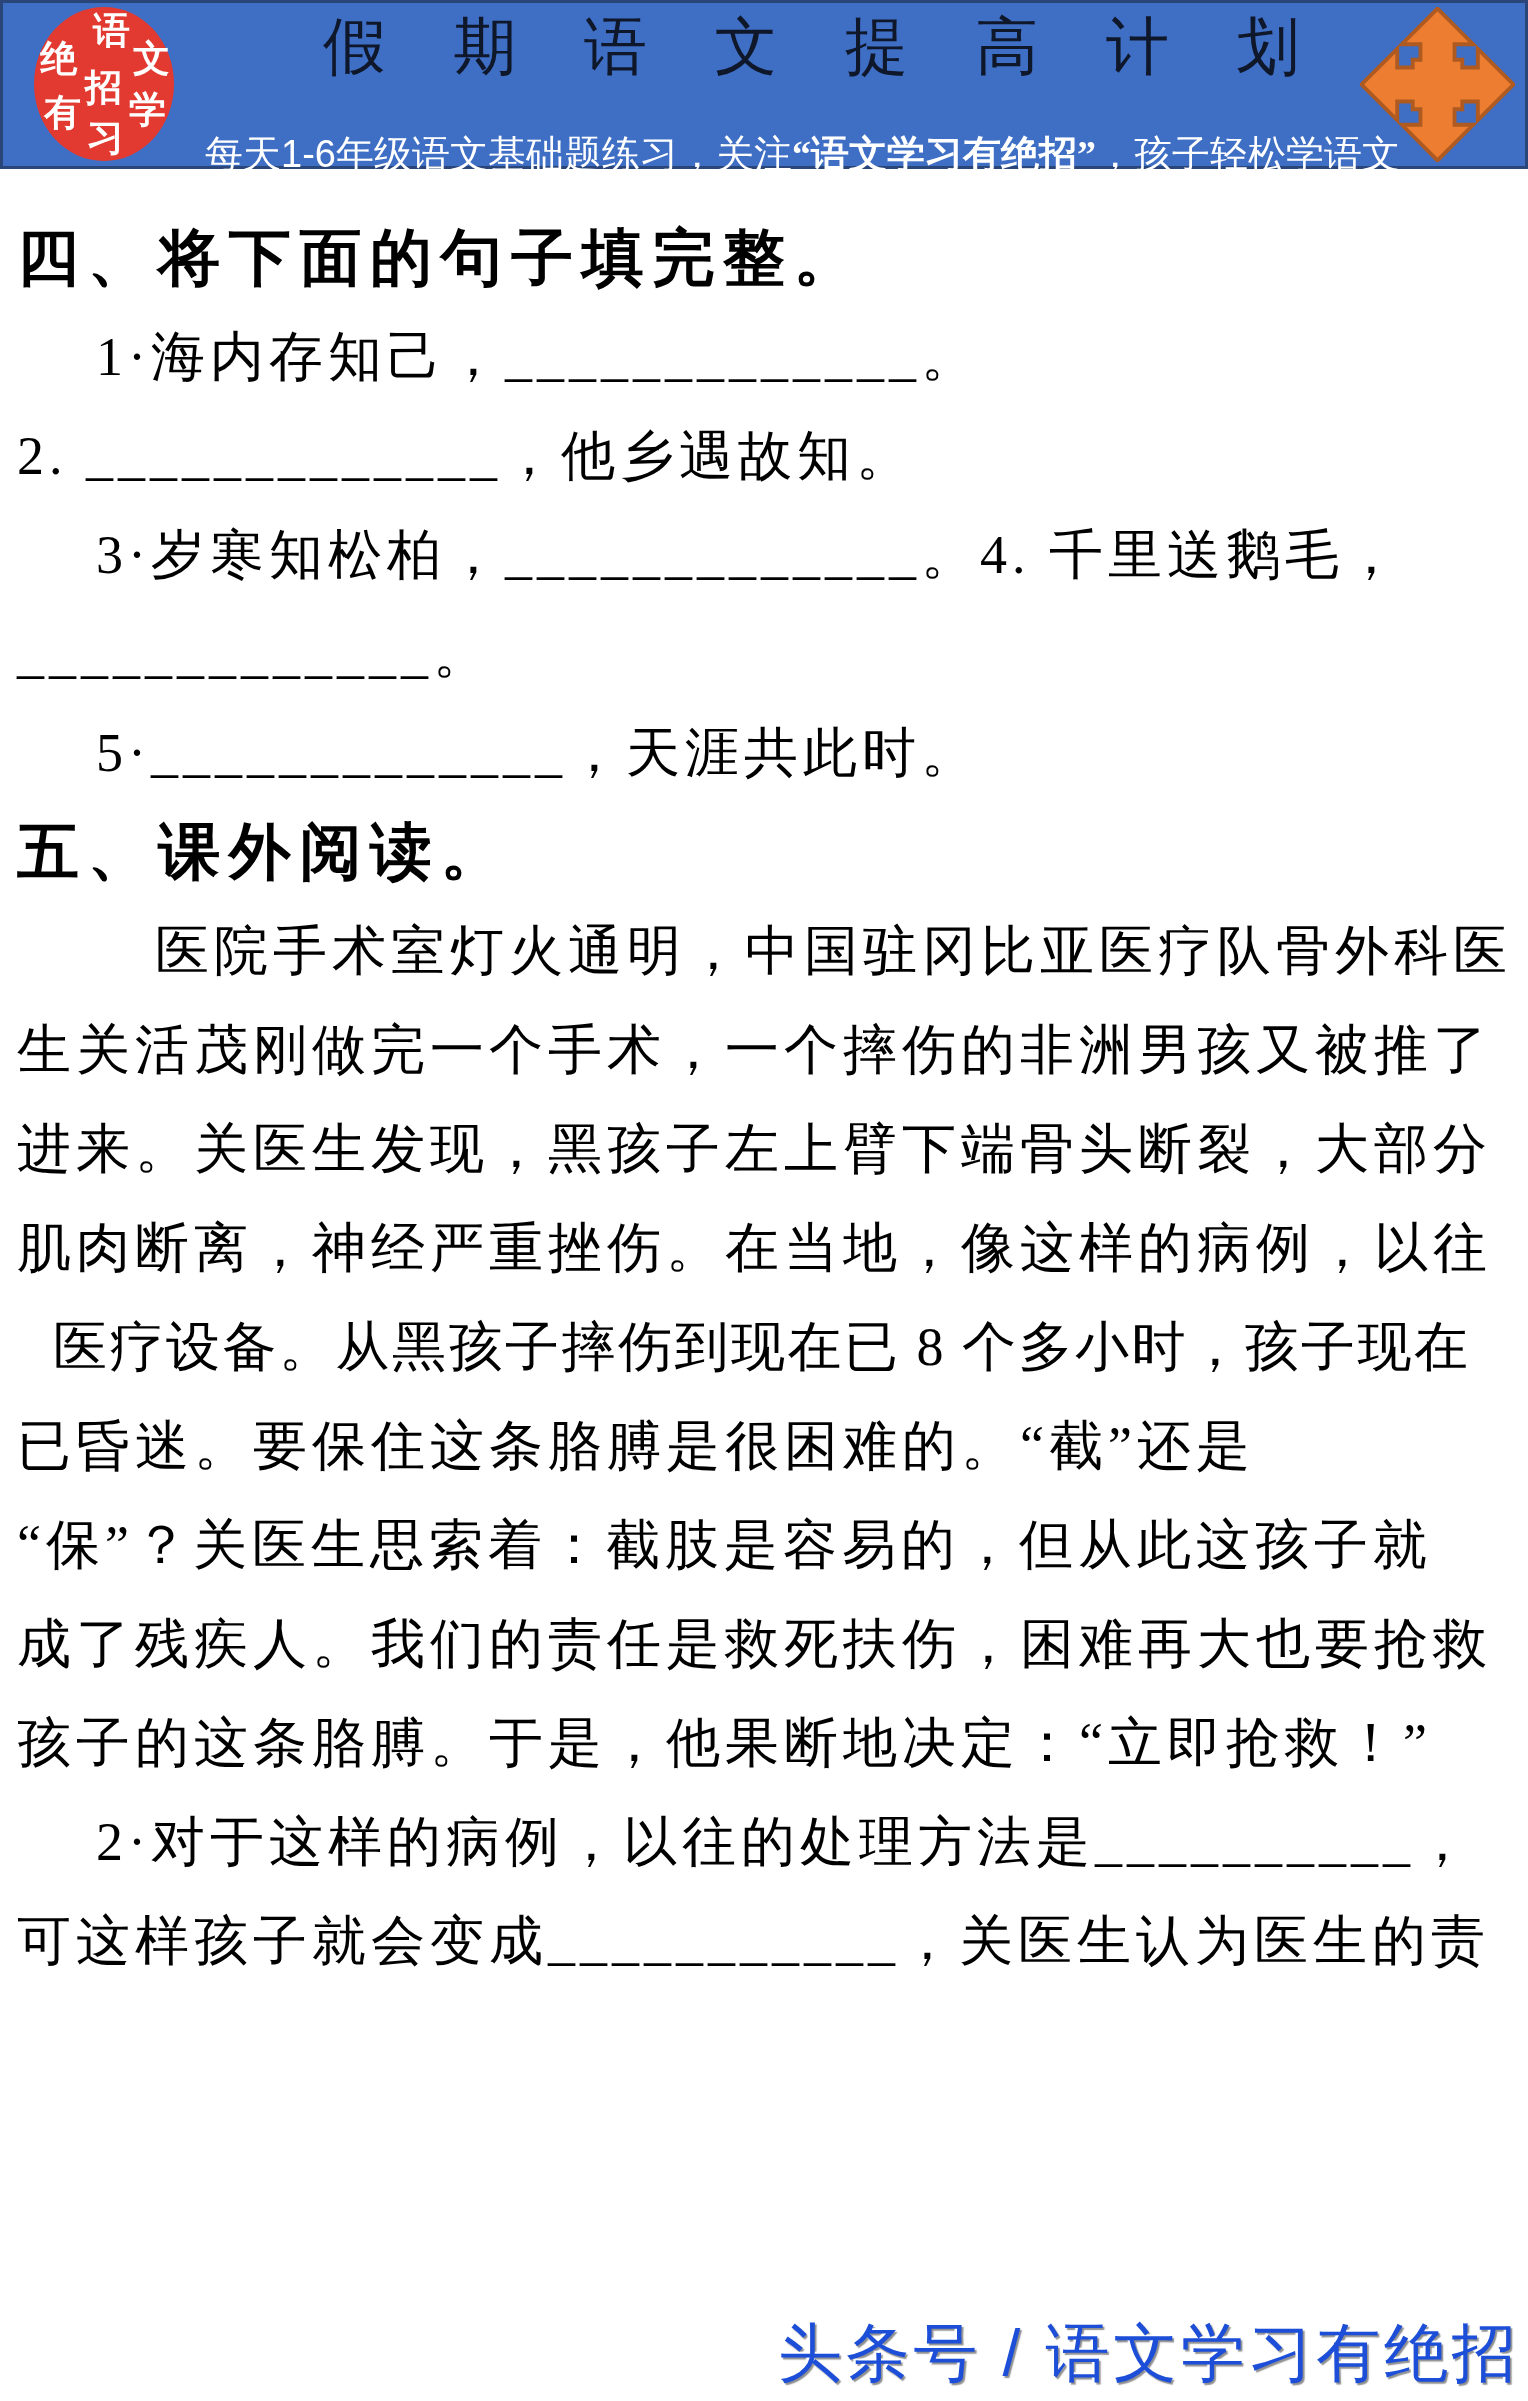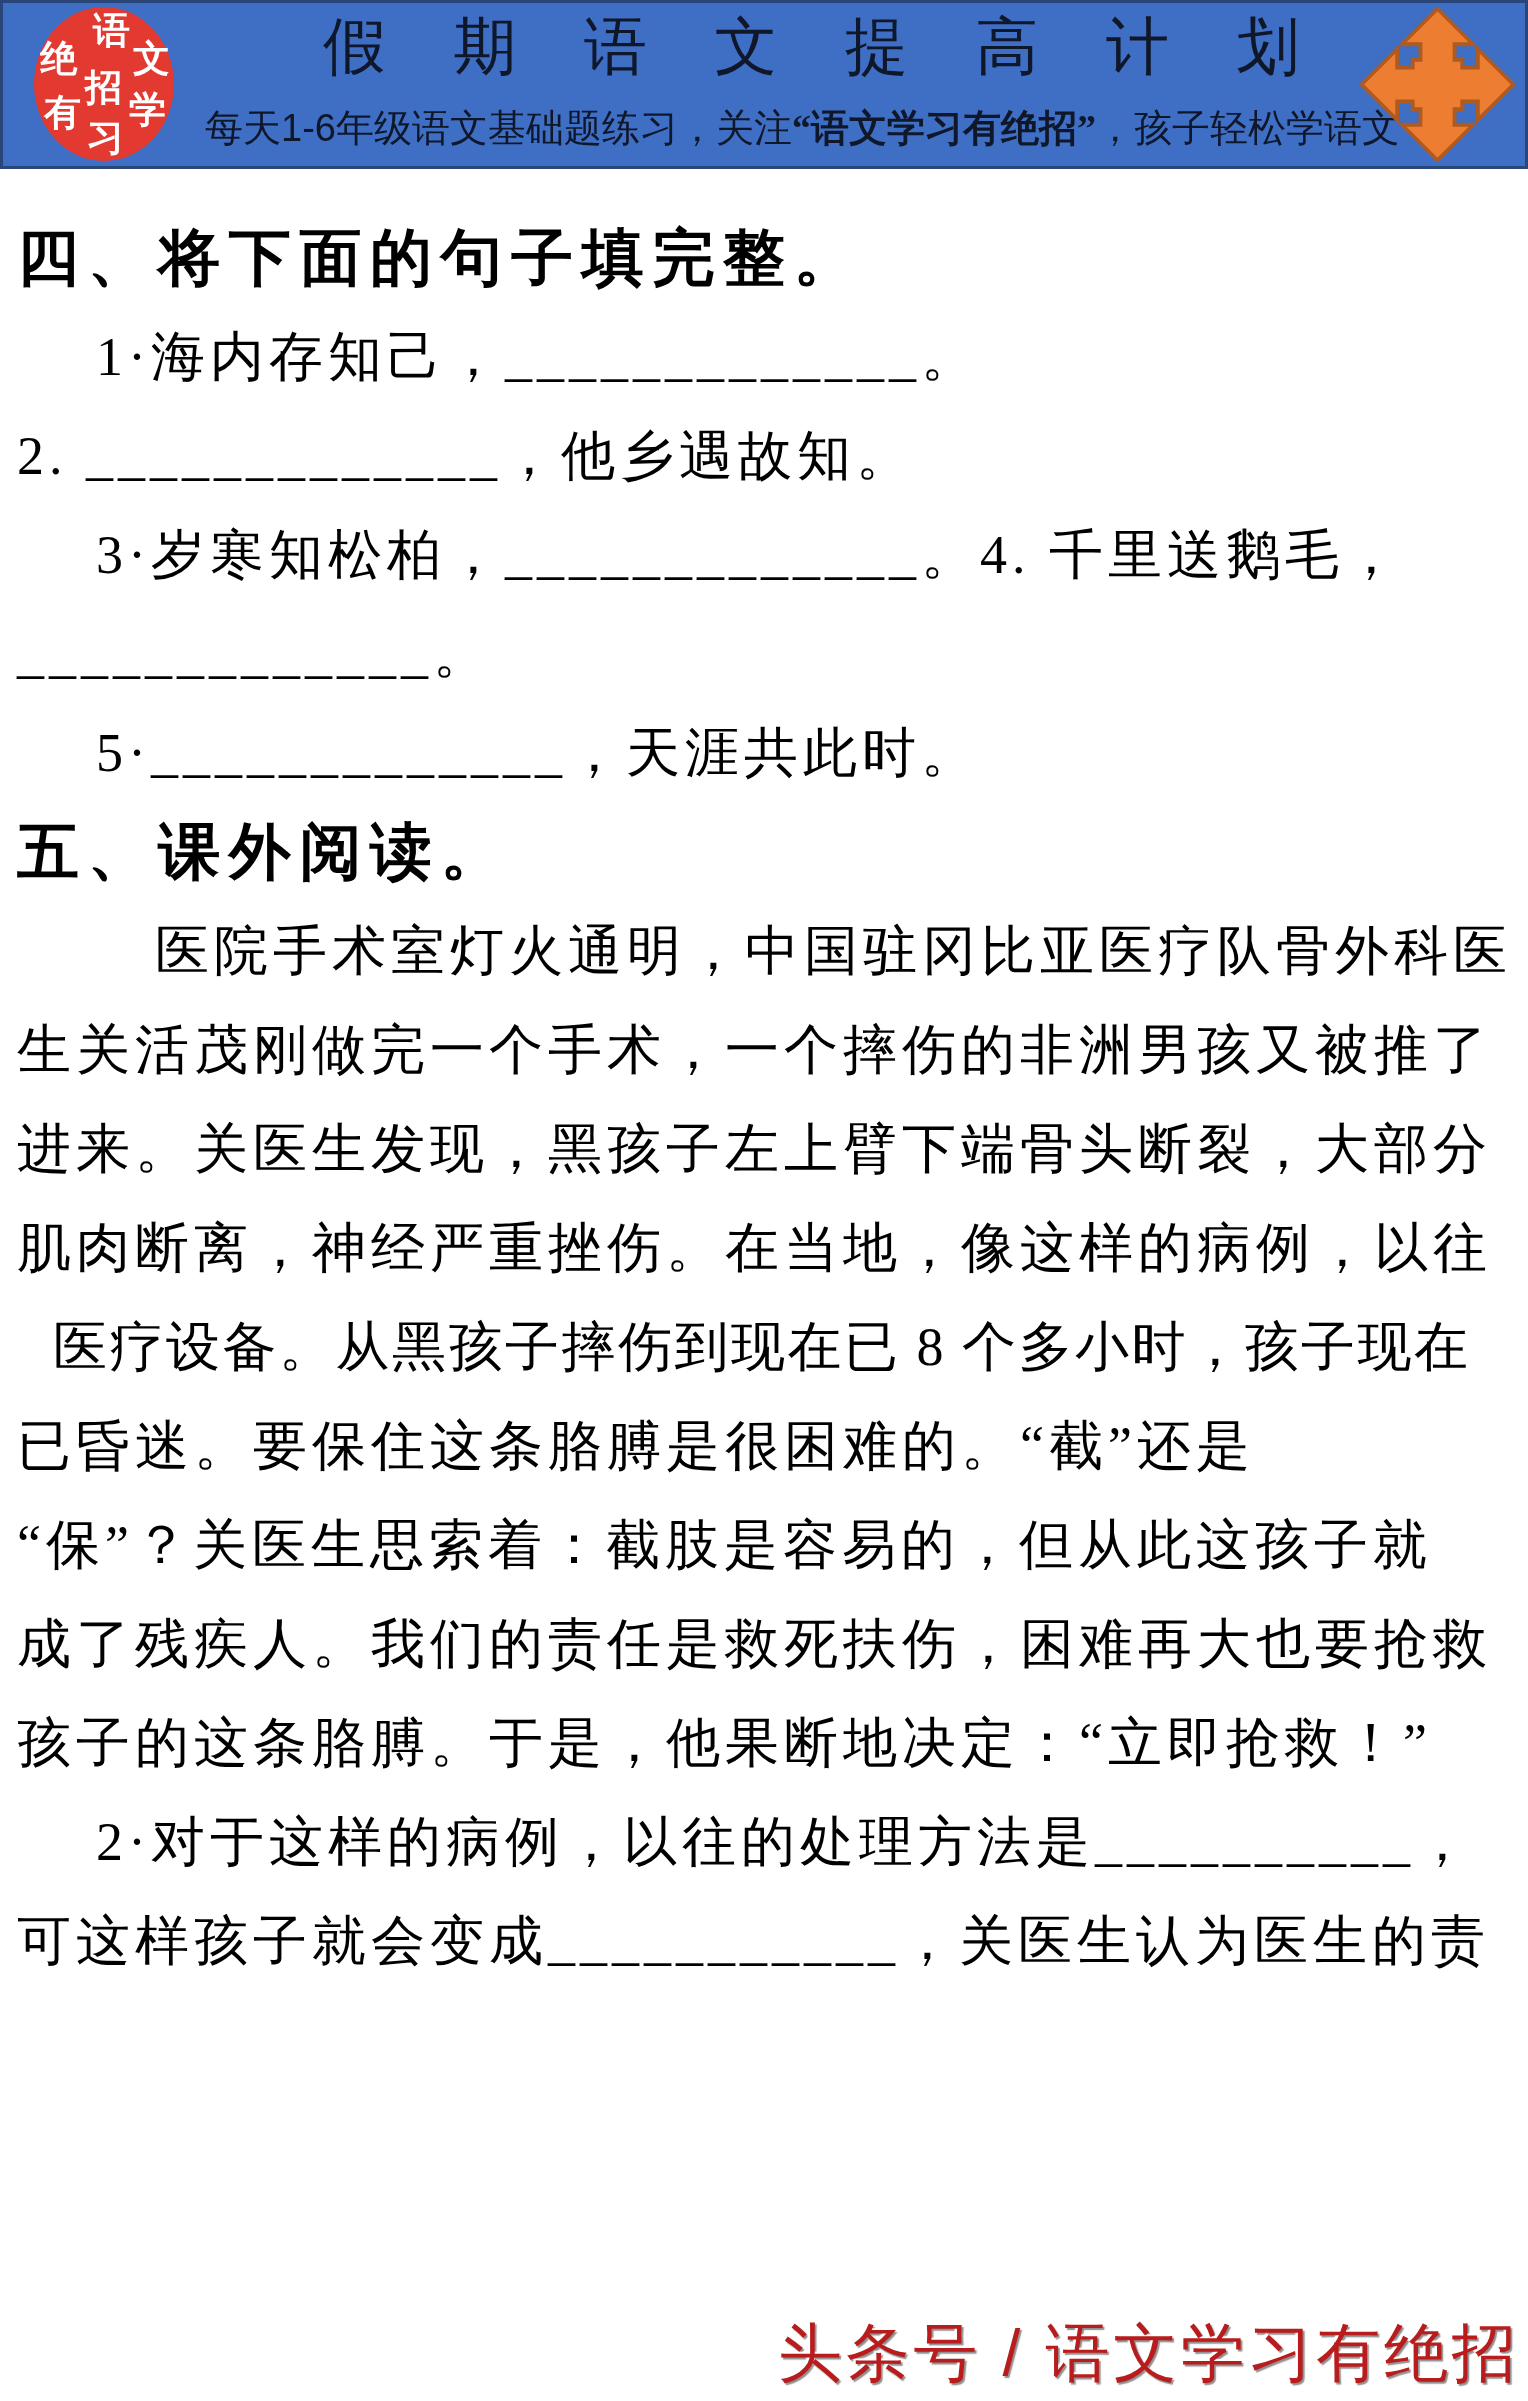--- a/index.html
+++ b/index.html
@@ -16,37 +16,37 @@
   .lg-c0{left:59px;top:5px;}
   .lg-c1{left:99px;top:33px;}
   .lg-c2{left:6.2px;top:33px;}
   .lg-c3{left:51px;top:62px;font-size:32px;}
   .lg-c4{left:10px;top:87px;}
   .lg-c5{left:95px;top:84px;}
   .lg-c6{left:53px;top:112px;font-size:34px;}
 
   .title{position:absolute;left:320px;top:8.6px;font-size:63px;line-height:1.1;color:#0f172a;
          font-family:"Liberation Sans","DejaVu Sans",sans-serif;letter-spacing:25px;white-space:nowrap;}
-  .subtitle{position:absolute;left:202px;top:100px;font-size:38px;color:#0f172a;white-space:nowrap;
+  .subtitle{position:absolute;left:202px;top:126px;font-size:38px;color:#ffffff;white-space:nowrap;
             font-family:"Liberation Sans","DejaVu Sans",sans-serif;}
   .subtitle .hl{font-weight:bold;font-family:"Liberation Serif","DejaVu Serif",serif;}
 
   .move-icon{position:absolute;right:10px;top:3.7px;width:155px;height:155px;}
 
   
   .content{position:absolute;top:209px;left:17px;width:1496px;}
   .line{font-size:54px;line-height:99px;letter-spacing:5px;white-space:nowrap;}
   .heading{font-weight:bold;font-size:62px;letter-spacing:8.6px;}
   .indent1{padding-left:79px;}
   .indent2{padding-left:138px;}
   .tight{letter-spacing:2.5px;margin-left:36px;}
 
   
   .footer{position:absolute;right:8.6px;bottom:3.7px;font-size:64px;letter-spacing:3.7px;white-space:nowrap;
-          color:#b91c1c;font-family:"Liberation Sans","DejaVu Sans",sans-serif;
+          color:#1d4ed8;font-family:"Liberation Sans","DejaVu Sans",sans-serif;
           text-shadow:-2.5px -2.5px 1.2px #ffffff,1.8px 1.8px 1.2px #8f8f8f;}
 </style>
 </head>
 <body>
 
 <div id="page">
 
   <div class="header">
 
     <div class="logo">

